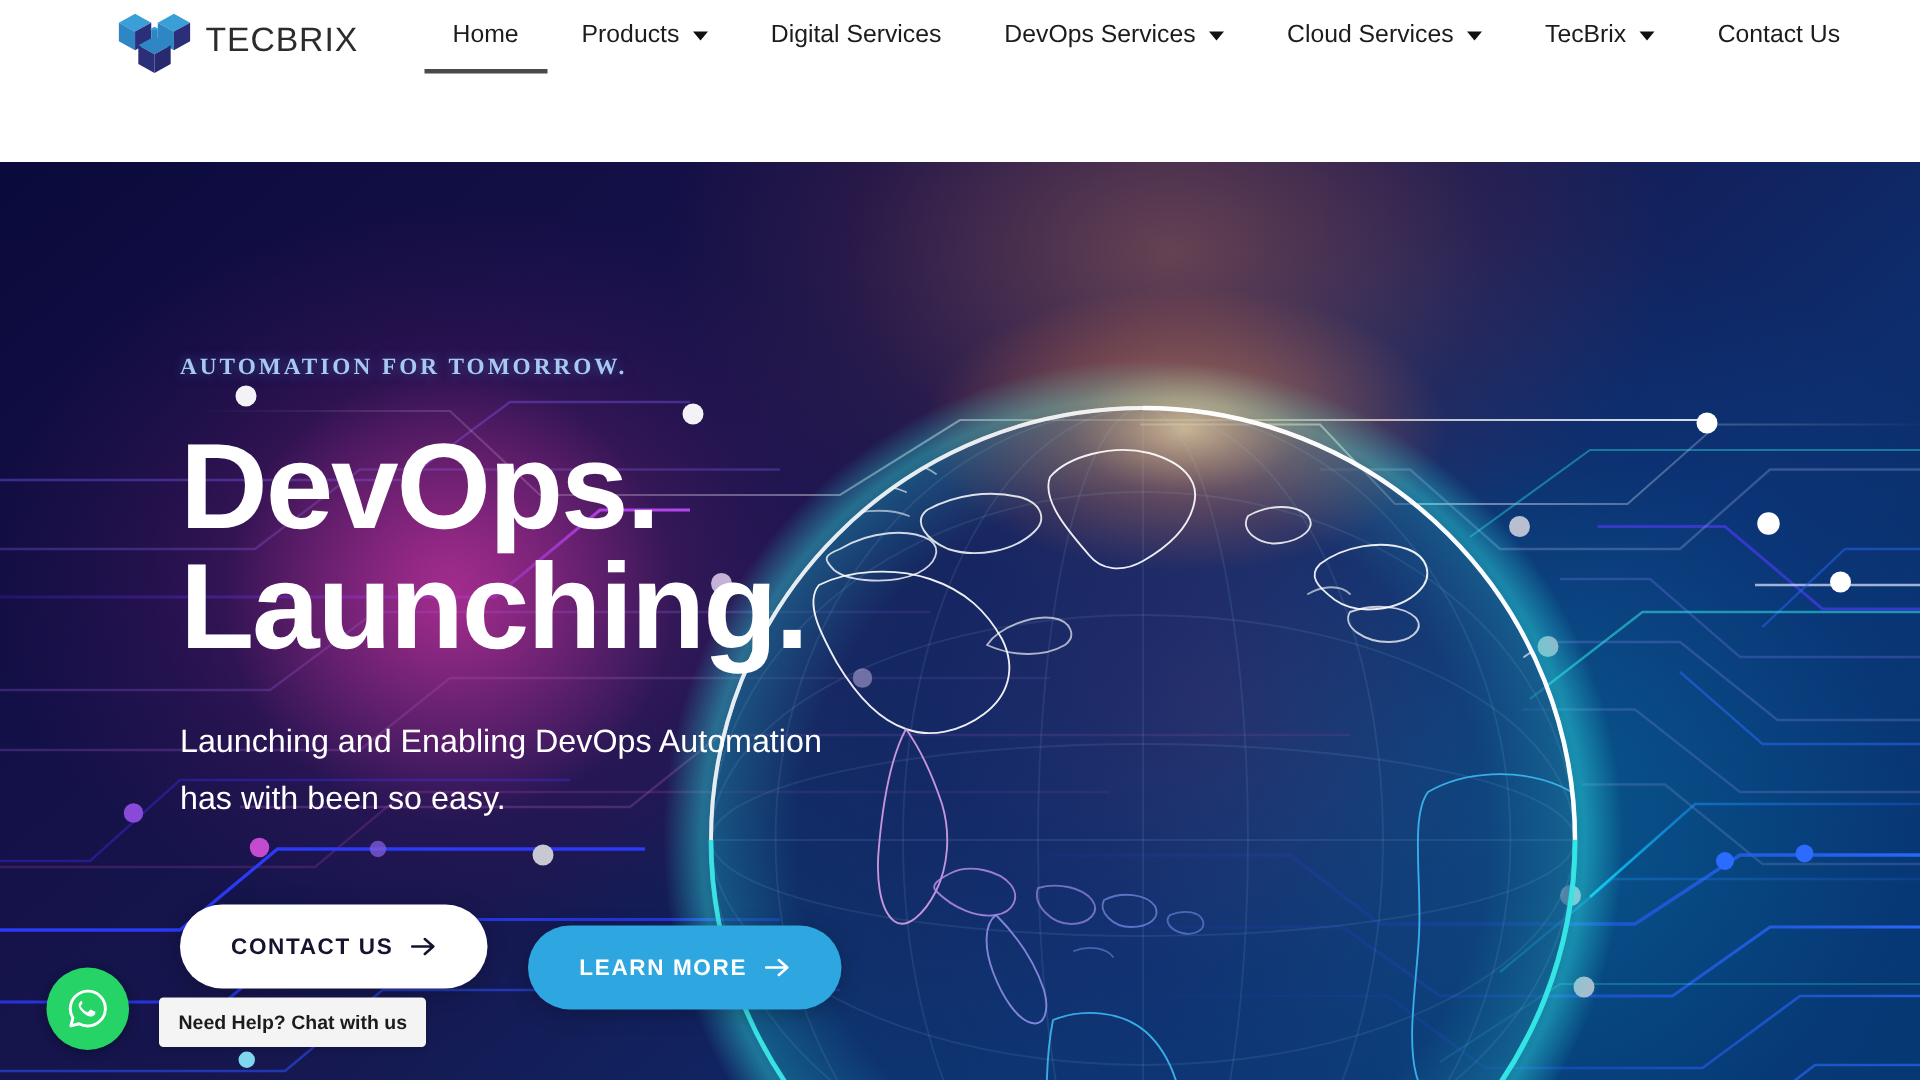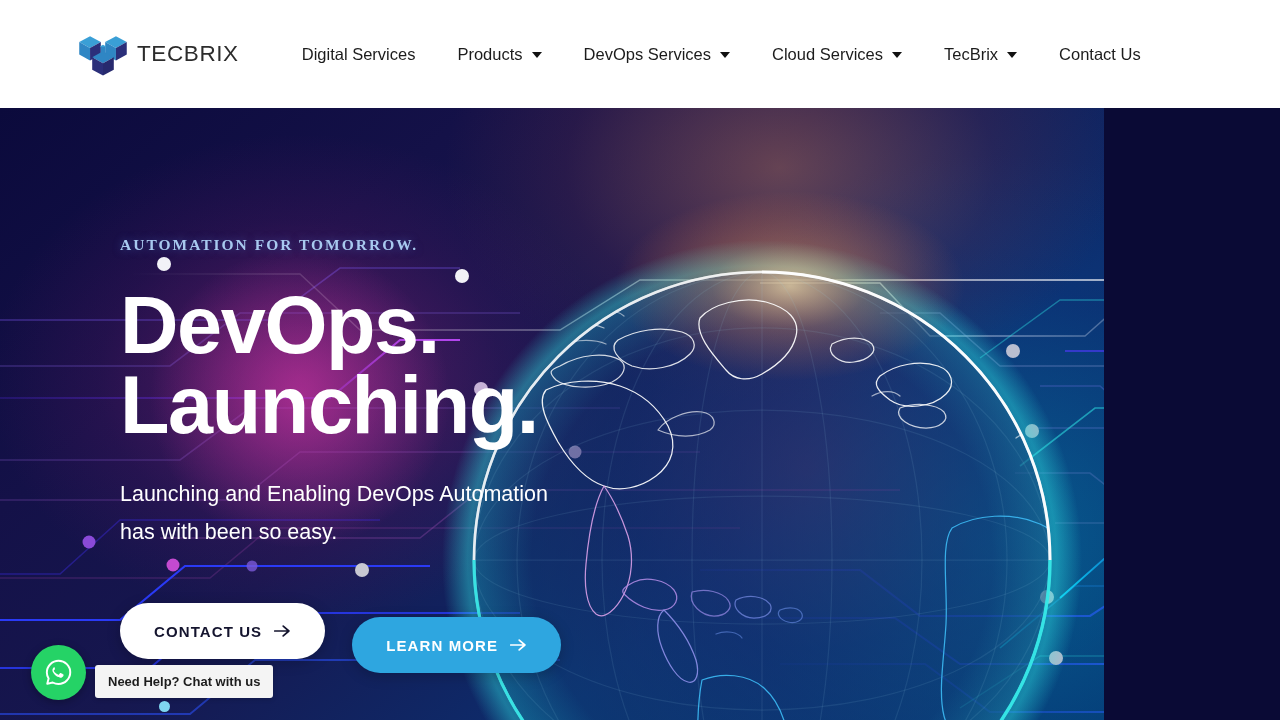--- a/index.html
+++ b/index.html
@@ -10,21 +10,21 @@
     background: #0a0a35;
   }
 
   
   .header {
     position: relative;
     width: 1280px;
     height: 108px;
     background: #ffffff;
     display: flex;
-    align-items: center;
+    align-items: flex-start;
     z-index: 50;
   }
   .brand {
     display: flex;
     align-items: center;
     margin-left: 76px;
     gap: 7px;
   }
   .brand-mark { width: 54px; height: 54px; display: block; }
   .brand-name {
@@ -65,21 +65,21 @@
     border-left: 5px solid transparent;
     border-right: 5px solid transparent;
     border-top: 6px solid #111;
     display: inline-block;
     margin-top: 2px;
   }
 
   
   .hero {
     position: relative;
-    width: 1104px;
+    width: 1280px;
     height: 612px;
     overflow: hidden;
     background:
       radial-gradient(ellipse 420px 330px at 300px 270px, rgba(190,40,140,0.42) 0%, rgba(120,25,110,0.17) 48%, rgba(0,0,0,0) 74%),
       radial-gradient(ellipse 430px 300px at 780px 60px, rgba(255,150,90,0.34) 0%, rgba(150,60,70,0.15) 50%, rgba(0,0,0,0) 78%),
       radial-gradient(ellipse 520px 480px at 1000px 430px, rgba(0,190,220,0.30) 0%, rgba(0,90,170,0.14) 52%, rgba(0,0,0,0) 80%),
       linear-gradient(140deg, #0b0a3c 0%, #141148 26%, #16174f 45%, #0d2d6d 70%, #06356e 100%);
   }
 
   .layer { position: absolute; inset: 0; }
@@ -171,21 +171,21 @@
     border-radius: 50%;
     background: #25d366;
     display: flex;
     align-items: center;
     justify-content: center;
     cursor: pointer;
     box-shadow: 0 2px 8px rgba(0,0,0,0.3);
   }
   .wa-tip {
     position: absolute;
-    left: 64px;
+    left: 75px;
     top: 20px;
     background: #f4f4f4;
     color: #1c1c1c;
     font-size: 13px;
     font-weight: 700;
     padding: 9px 13px;
     border-radius: 3px;
     white-space: nowrap;
     box-shadow: 0 1px 5px rgba(0,0,0,0.2);
   }
@@ -218,26 +218,29 @@
       <polygon points="30,56 50,67 50,90 30,79" fill="#2b2f7a"></polygon>
       <polygon points="50,67 70,56 70,79 50,90" fill="#272a6e"></polygon>
 
       <polygon points="44,36 50,33 56,36 50,39" fill="#3a9fd6"></polygon>
       <rect x="46" y="37" width="8" height="12" fill="#2f86c4"></rect>
     </svg>
     <span class="brand-name">TECBRIX</span>
   </div>
 
   <nav class="nav">
-    <div class="nav-item">
-      <span>Digital Services</span>
+    <div class="nav-item active">
+      <span>Home</span>
     </div>
     <div class="nav-item">
       <span>Products</span>
       <i class="caret"></i>
+    </div>
+    <div class="nav-item">
+      <span>Digital Services</span>
     </div>
     <div class="nav-item">
       <span>DevOps Services</span>
       <i class="caret"></i>
     </div>
     <div class="nav-item">
       <span>Cloud Services</span>
       <i class="caret"></i>
     </div>
     <div class="nav-item">

